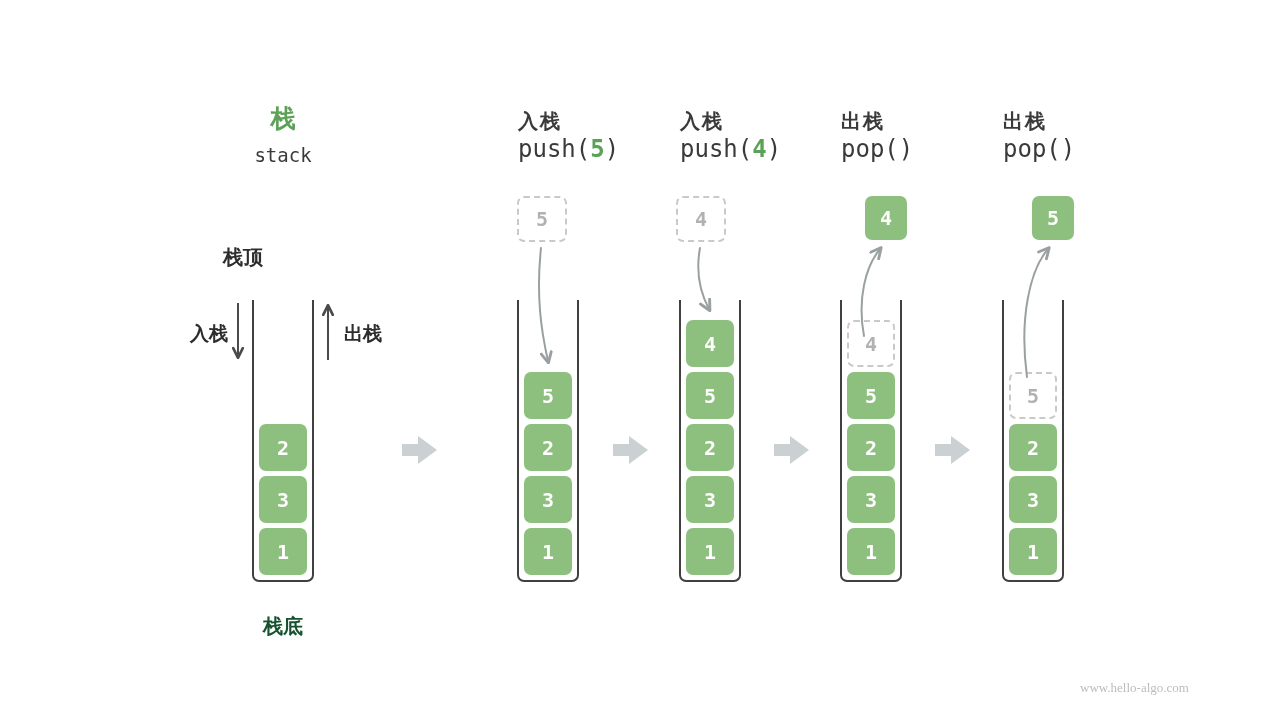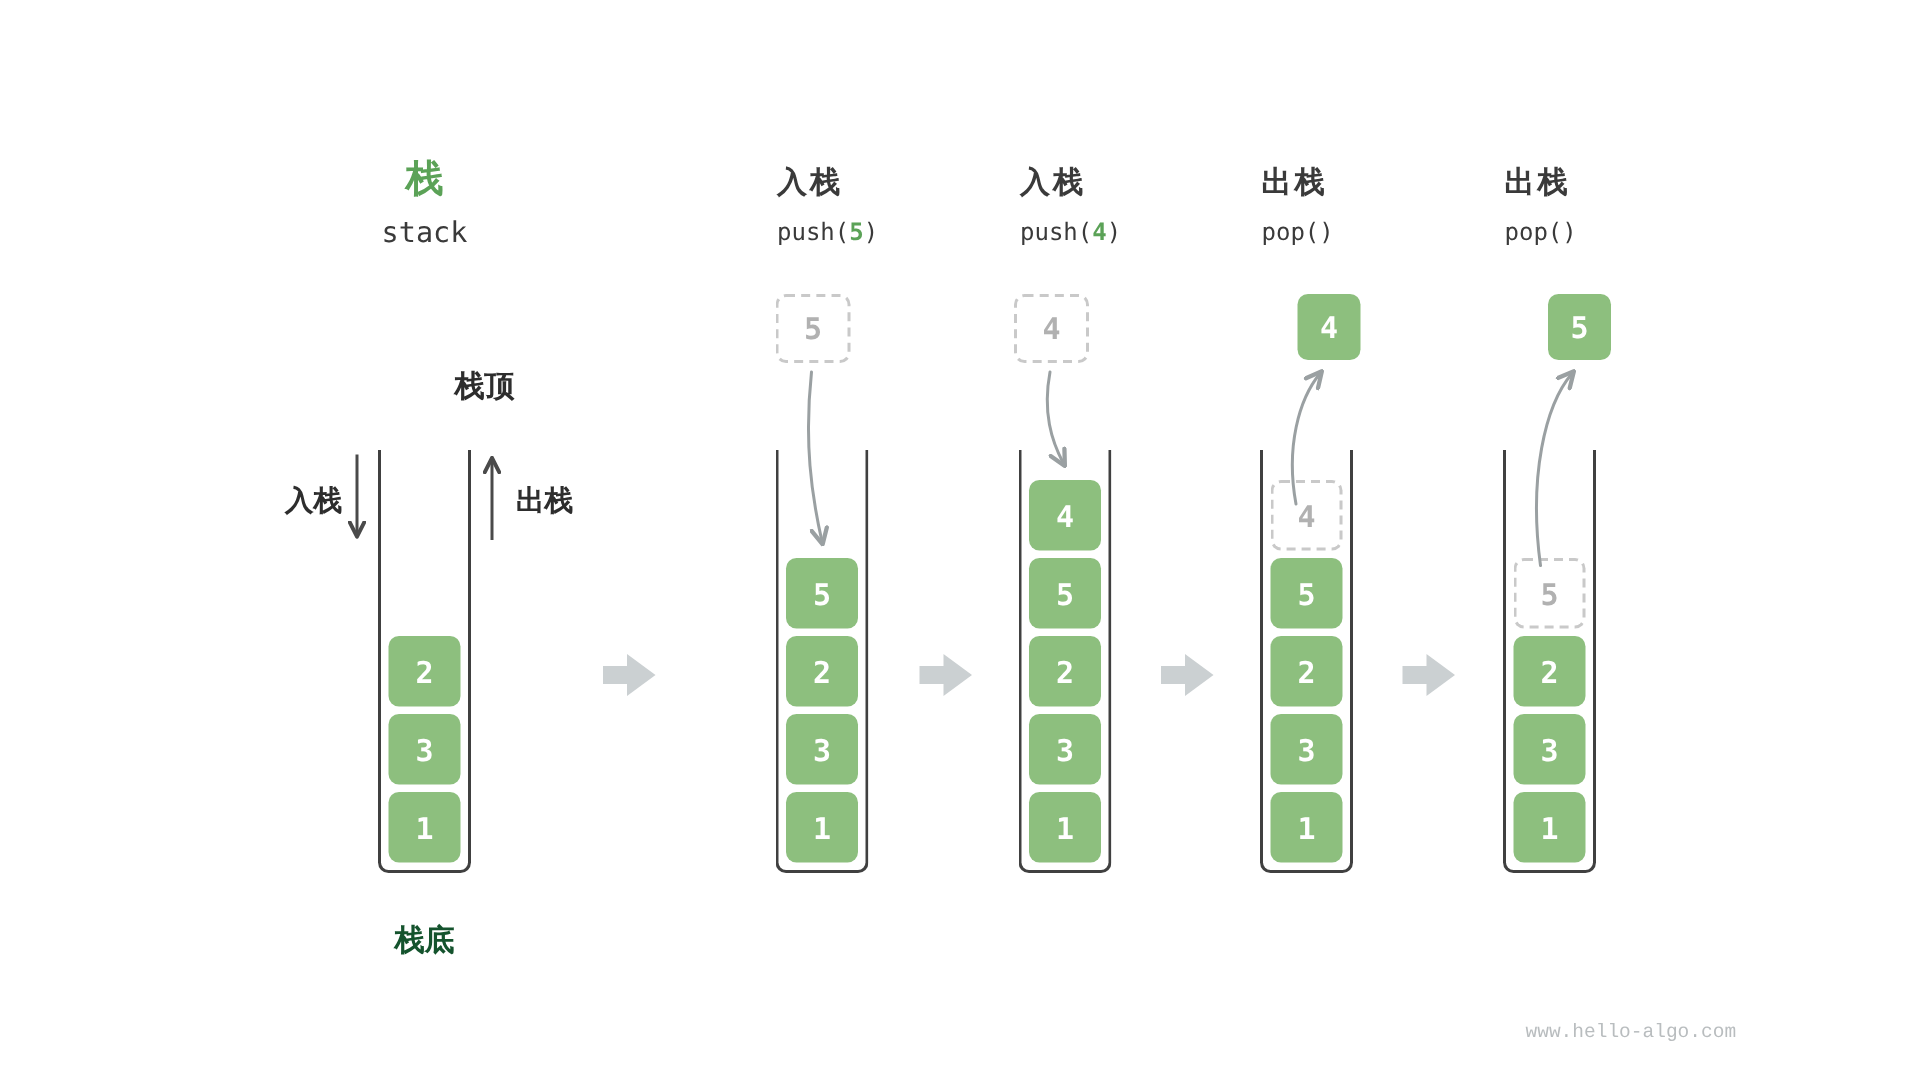--- a/index.html
+++ b/index.html
@@ -28,32 +28,32 @@
   }
   .cell { width: 48px; height: 47px; }
   .dashed {
     background: #ffffff !important;
     border: 2px dashed #c9c9c9;
     color: #b1b1b1 !important;
   }
 
   .colheader { position: absolute; z-index: 2; }
   .op-zh { font-size: 20px; font-weight: 700; color: #3a3a3a; letter-spacing: 2px; }
-  .op-code { margin-top: 10px; font-family: "DejaVu Sans Mono", monospace; font-size: 16px; color: #3a3a3a; }
+  .op-code { font-family: "DejaVu Sans Mono", monospace; font-size: 24px; color: #3a3a3a; }
   .op-arg { font-weight: 700; }
 
   .title-zh { position: absolute; left: 223px; top: 102px; width: 120px; text-align: center; font-size: 25px; font-weight: 700; }
   .title-en { position: absolute; left: 223px; top: 144px; width: 120px; text-align: center; font-family: "DejaVu Sans Mono", monospace; font-size: 19px; color: #3a3a3a; }
 
-  .lab-top    { position: absolute; left: 223px; top: 244px; width: 120px; text-align: right; font-size: 20px; font-weight: 700; color: #2d2d2d; }
+  .lab-top    { position: absolute; left: 223px; top: 244px; width: 120px; text-align: left; font-size: 20px; font-weight: 700; color: #2d2d2d; }
   .lab-bottom { position: absolute; left: 223px; top: 613px; width: 120px; text-align: center; font-size: 20px; font-weight: 700; color: #14532d; }
   .lab-push   { position: absolute; left: 148px; top: 321px; width: 80px; text-align: right; font-size: 19px; font-weight: 700; color: #2d2d2d; }
   .lab-pop    { position: absolute; left: 344px; top: 321px; font-size: 19px; font-weight: 700; color: #2d2d2d; }
 
-  .watermark { position: absolute; left: 1017px; top: 680px; font-family: Liberation Mono, monospace; font-size: 13px; color: #b9bdbf; }
+  .watermark { position: absolute; left: 1080px; top: 680px; font-family: Liberation Serif, serif; font-size: 13px; color: #b9bdbf; }
 </style>
 </head>
 <body>
 
 <div class="canvas">
 
   <svg class="overlay" width="1280" height="720" viewBox="0 0 1280 720">
     <defs>
       <marker id="ahGray" viewBox="0 0 10 10" refX="7.5" refY="5" markerWidth="6.5" markerHeight="6.5" orient="auto-start-reverse">
         <path d="M1,1 L9,5 L1,9" fill="none" stroke="#9aa0a2" stroke-width="2.2" stroke-linecap="round" stroke-linejoin="round"></path>

